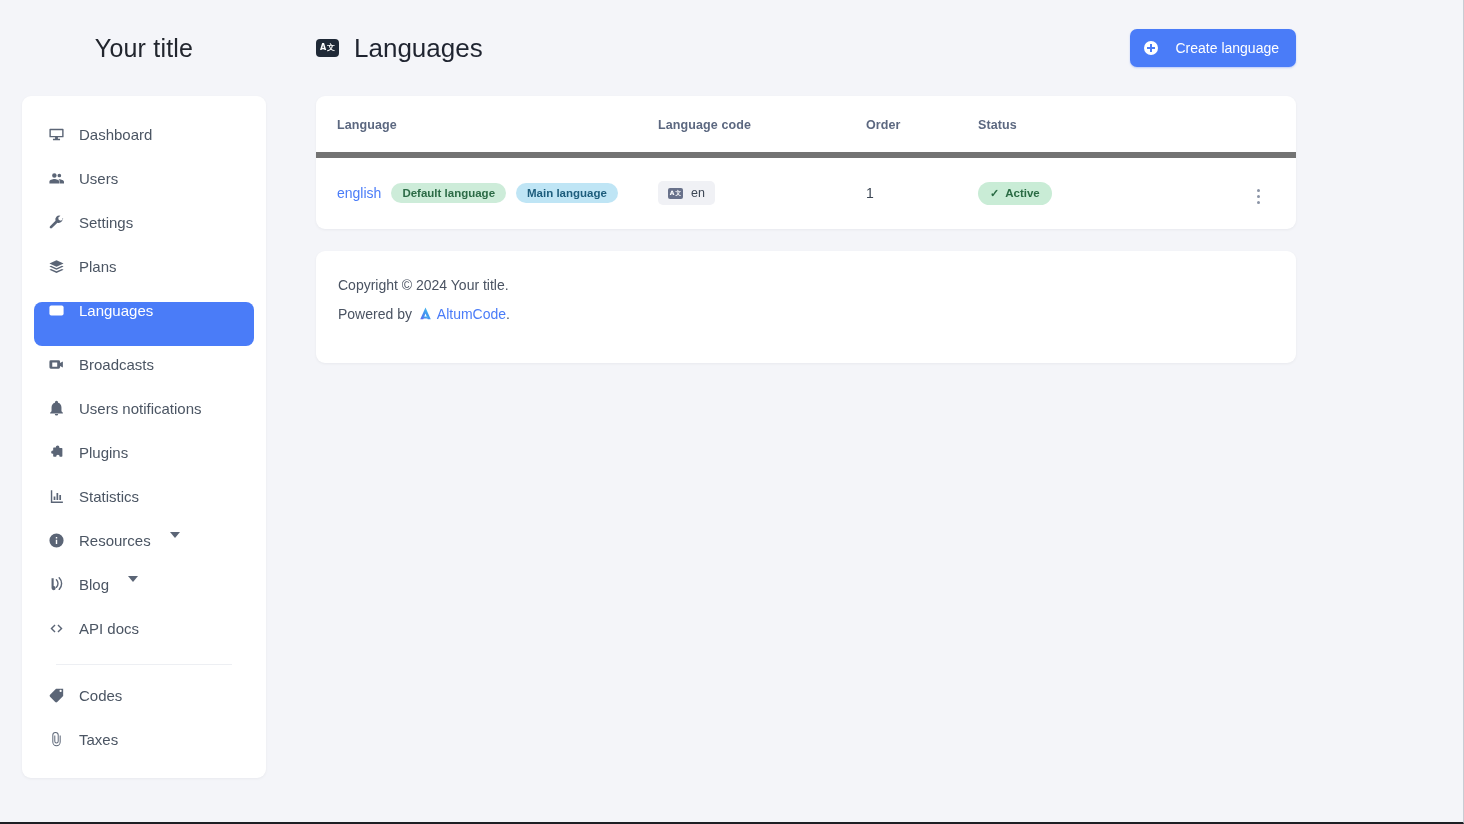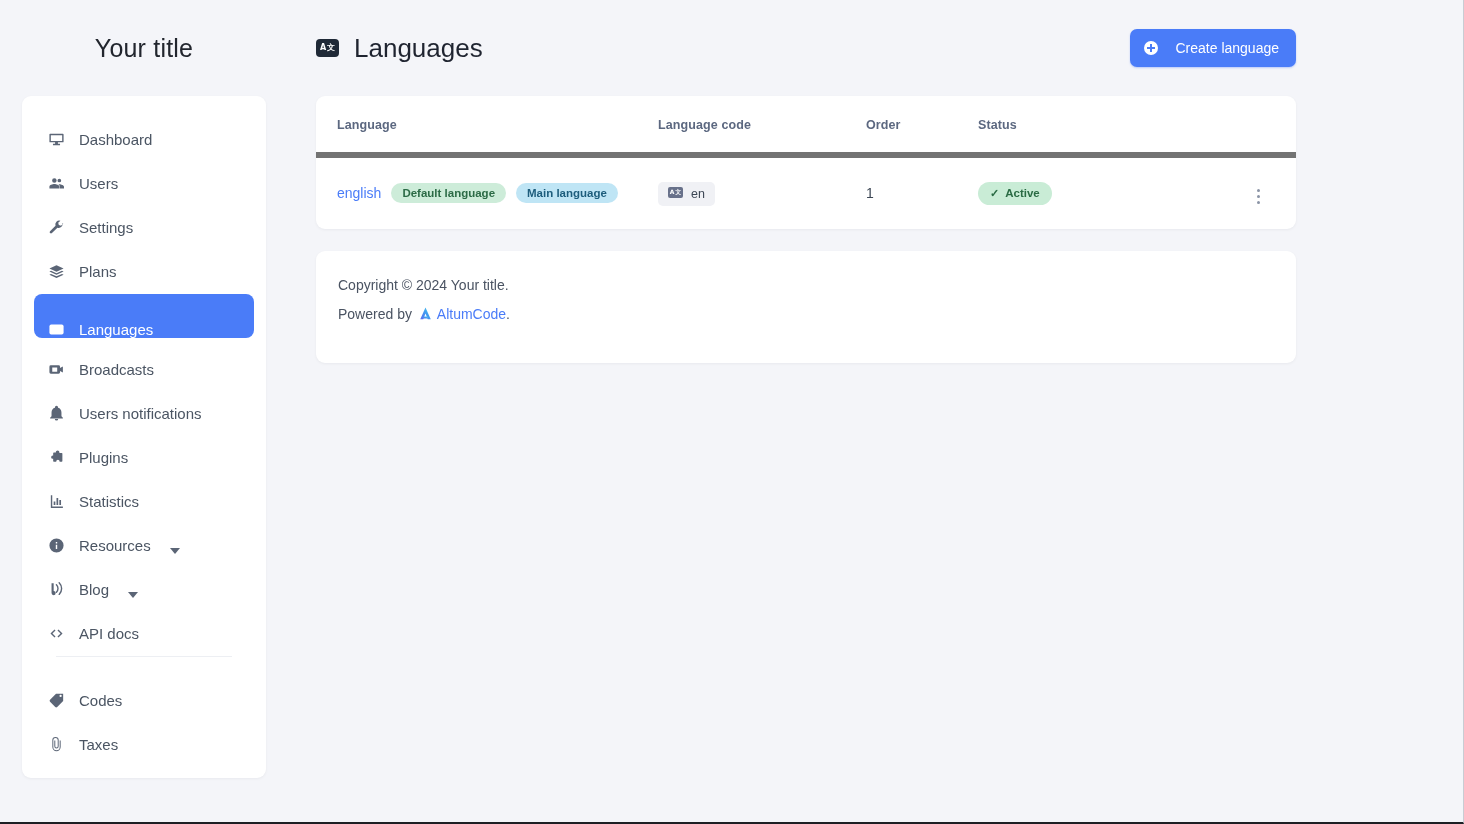--- a/index.html
+++ b/index.html
@@ -24,22 +24,22 @@
     background: #ffffff;
     border-radius: 9px;
     box-shadow: 0 1px 3px rgba(20,25,40,.05);
     height: 682px;
     overflow: hidden;
     padding: 22px 0 0 0;
     position: relative;
   }
   .nav { list-style: none; }
   .nav-item {
-    display: flex; align-items: flex-end; gap: 13px;
-    height: 30px; margin: 0 12px 14px 12px;
+    display: flex; align-items: flex-start; gap: 13px;
+    height: 30px; margin: 8px 12px 14px 12px;
     padding: 0 10px 0 12px;
     border-radius: 8px;
     color: #4b5563; font-size: 15px;
     cursor: pointer;
     white-space: nowrap;
   }
   .nav-item .ico {
     width: 20px; flex: 0 0 20px; display: flex; align-items: center; justify-content: center;
     color: #5b6576;
   }
@@ -100,21 +100,21 @@
   .cell-lang { display: flex; align-items: center; gap: 10px; }
   .pill {
     display: inline-flex; align-items: center;
     border-radius: 20px; padding: 4px 11px; font-size: 11.5px; font-weight: 700;
   }
   .pill-green { background: #cdecd9; color: #2c6b46; }
   .pill-blue  { background: #bfe5f5; color: #1d5d7c; }
   .pill-status { background: #c9ecd6; color: #2a6b44; gap: 6px; padding: 5px 12px; }
   .pill-status .chk { font-size: 11px; }
   .code-chip {
-    display: inline-flex; align-items: flex-start; gap: 8px;
+    display: inline-flex; align-items: center; gap: 8px;
     background: #f0f1f5; border-radius: 5px; padding: 5px 10px;
     font-size: 12.5px; color: #3c4654;
   }
   .code-chip .mini-badge {
     width: 15px; height: 11px; border-radius: 2px; background: #68718a;
     display: flex; align-items: center; justify-content: center; gap: 1px;
   }
   .code-chip .mini-badge i {
     font-style: normal; color: #fff; font-size: 6px; line-height: 1; font-weight: 700;
     font-family: "DejaVu Sans", sans-serif;

